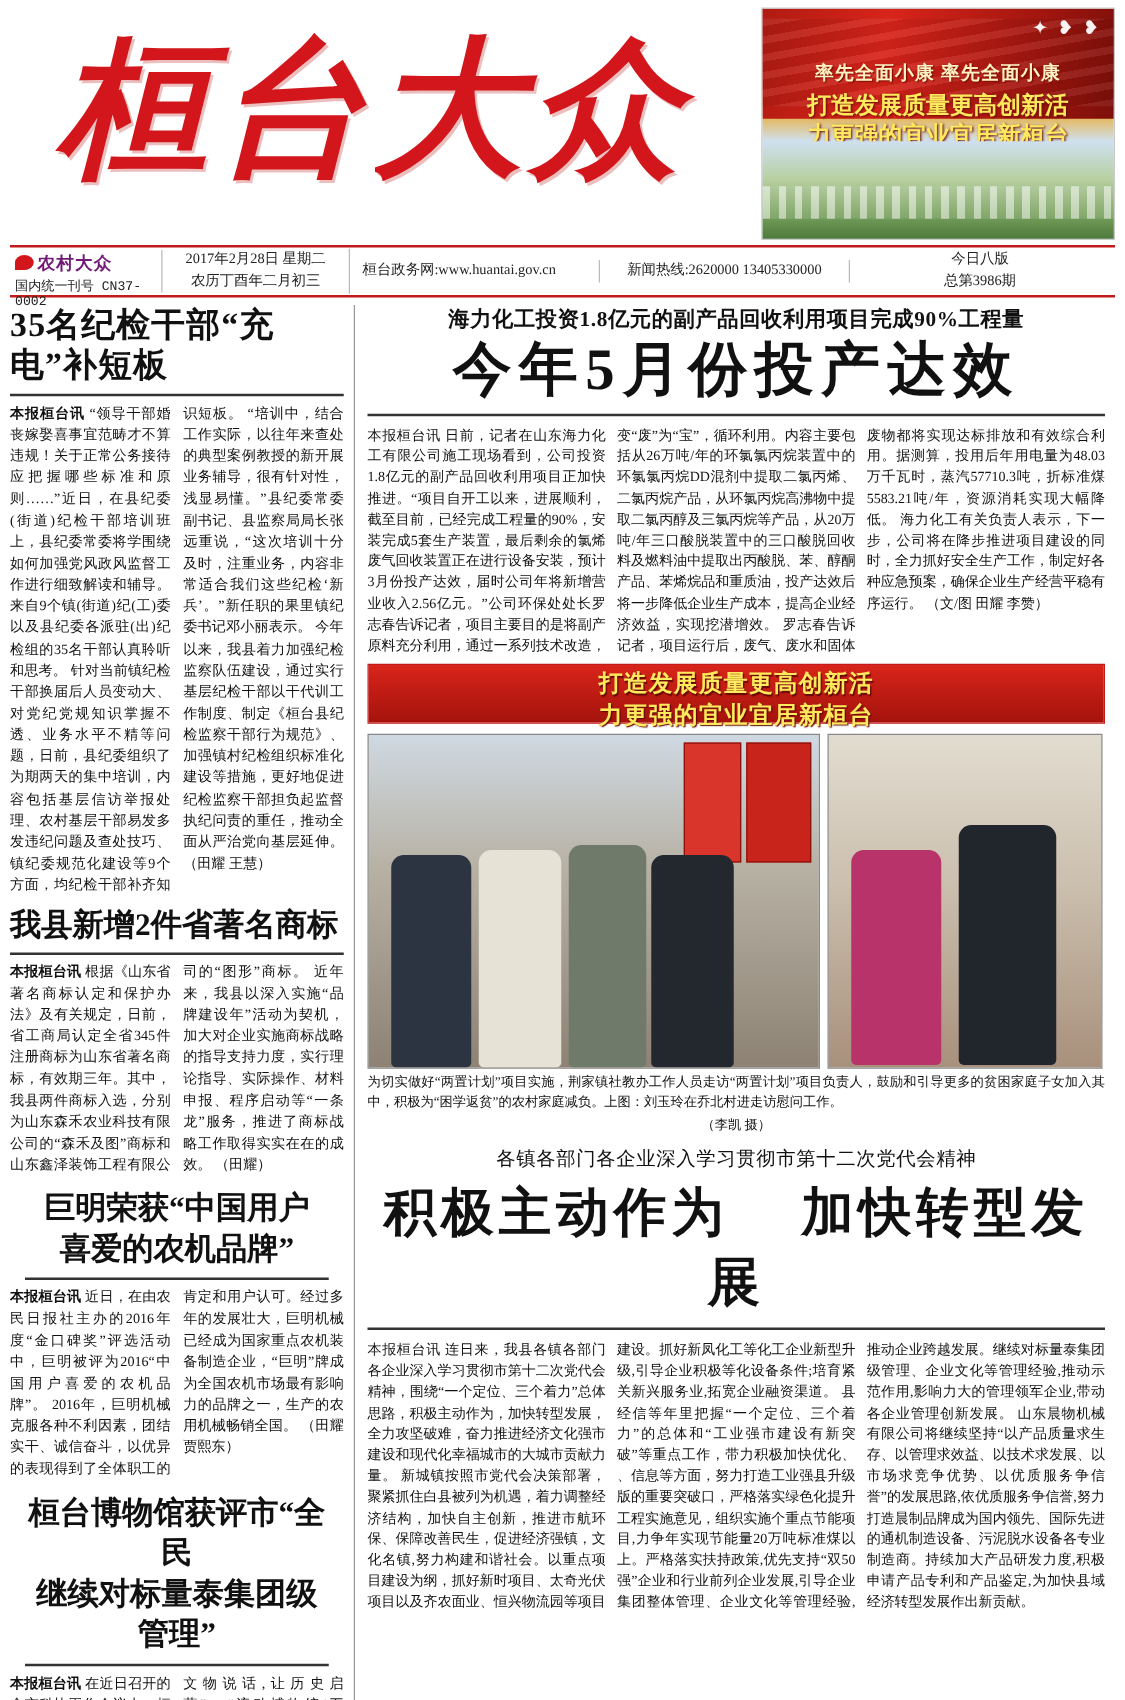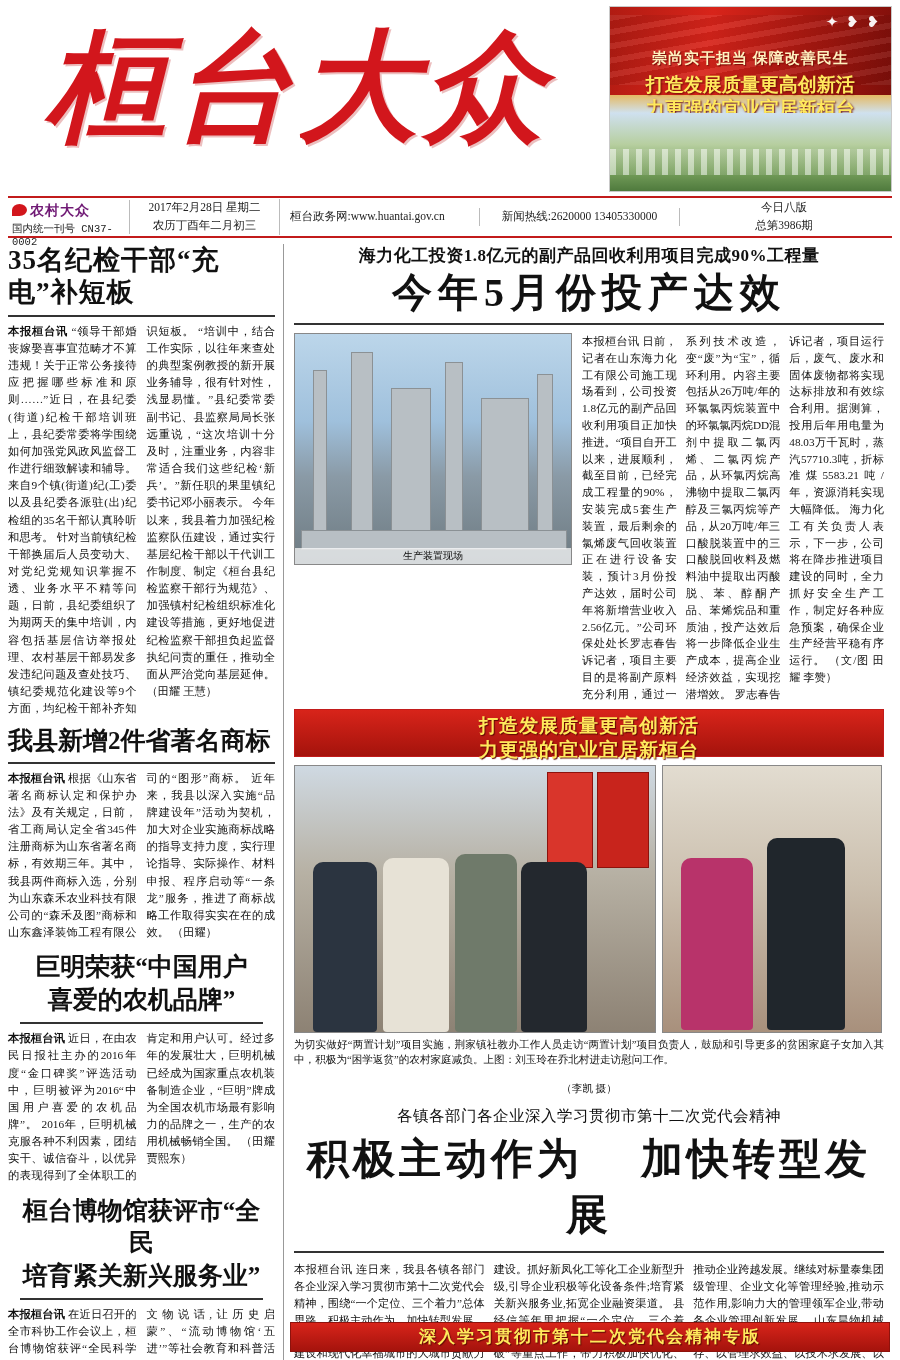--- a/index.html
+++ b/index.html
@@ -103,21 +103,21 @@
   .body-text {
     font-size:11.3px; line-height:1.52; text-align:justify; text-justify:inter-ideograph;
     column-count:2; column-gap:10px; column-rule:0;
   }
   .body-text .lede { font-weight:bold; }
   .byline { text-align:right; }
 
   
   .r-kicker { text-align:center; font-size:17px; font-weight:bold; letter-spacing:0.5px; margin-bottom:4px; }
   .r-head {
-    text-align:center; font-size:40px; font-weight:bold; letter-spacing:6px;
+    text-align:center; font-size:47px; font-weight:bold; letter-spacing:6px;
     border-bottom:2px solid #333; padding-bottom:8px; margin-bottom:8px; line-height:1.1;
   }
   .photo-main {
     width:278px; height:232px; float:left; margin:0 10px 4px 0;
     border:1px solid #888; position:relative; overflow:hidden;
     background:linear-gradient(180deg,#bcd6ea 0%, #9fc0dc 38%, #8a9aa6 62%, #6d7a81 100%);
   }
   .pipe { position:absolute; background:#b8bfc4; border:1px solid #8b9195;}
   .photo-cap {
     position:absolute; bottom:0; left:0; width:100%; height:16px;
@@ -138,21 +138,21 @@
   .photo-row { display:flex; margin-top:8px; gap:6px; }
   .ph { border:1px solid #888; position:relative; overflow:hidden; }
   .ph-a { width:362px; height:268px; background:linear-gradient(180deg,#cfd9e2 0%, #b7b1a4 40%, #8d8274 100%); }
   .ph-b { width:220px; height:268px; background:linear-gradient(180deg,#e2dcd0 0%, #cbbfae 45%, #a8907c 100%); }
   .banner-red { position:absolute; top:6px; right:6px; width:52px; height:96px; background:#c8241c; border:1px solid #8d120c;}
   .banner-red2 { position:absolute; top:6px; right:62px; width:46px; height:96px; background:#d9352b; border:1px solid #8d120c;}
   .person { position:absolute; border-radius:10px 10px 4px 4px; }
   .photo-caption-block {
     font-size:10.6px; line-height:1.5; margin-top:4px; text-align:justify;
   }
-  .photo-credit { text-align:center; font-size:10.6px; margin-top:14px;}
+  .photo-credit { text-align:center; font-size:10.6px; margin-top:2px;}
 
   .r-kicker2 { text-align:center; font-size:15.5px; margin:10px 0 4px; letter-spacing:0.5px;}
   .r-head2 {
     text-align:center; font-size:42px; font-weight:bold; letter-spacing:4px;
     border-bottom:2px solid #333; padding-bottom:8px; margin-bottom:8px;
   }
   .r-body2 { font-size:11.2px; line-height:1.5; text-align:justify; column-count:3; column-gap:9px;}
   .redbar-bottom {
     position:absolute; left:290px; bottom:8px; width:600px; height:30px;
     background:linear-gradient(180deg,#d8241a 0%,#a4130c 100%); border:1px solid #8d120c;
@@ -168,21 +168,21 @@
 
   <div class="masthead">
     <div class="mast-left">
       <div class="mast-title">桓台大众</div>
     </div>
     <div class="mast-right">
       <div class="flag-banner">
         <div class="flag-stripe"></div>
         <div class="doves">✦ ❥ ❥</div>
       </div>
-      <div class="mast-slogan1">崇尚实干担当  保障改善民生</div>
+      <div class="mast-slogan1">率先全面小康  率先全面小康</div>
       <div class="mast-slogan2">
         <div>打造发展质量更高创新活</div>
         <div>力更强的宜业宜居新桓台</div>
       </div>
       <div class="skyline"></div>
     </div>
   </div>
 
   <div class="infobar">
     <div class="ib-logo">
@@ -240,48 +240,38 @@
           <span class="lede">本报桓台讯</span>
           <span>近日，在由农民日报社主办的2016年度“金口碑奖”评选活动中，巨明被评为2016“中国用户喜爱的农机品牌”。
 2016年，巨明机械克服各种不利因素，团结实干、诚信奋斗，以优异的表现得到了全体职工的肯定和用户认可。经过多年的发展壮大，巨明机械已经成为国家重点农机装备制造企业，“巨明”牌成为全国农机市场最有影响力的品牌之一，生产的农用机械畅销全国。</span>
           <span class="byline">（田耀  贾熙东）</span>
         </div>
       </div>
 
       <div>
         <div class="hl-big">
           <div>桓台博物馆获评市“全民</div>
-          <div>培育紧关新兴服务业”</div>
+          <div>继续对标量泰集团级管理”</div>
         </div>
         <div class="body-text">
           <span class="lede">本报桓台讯</span>
           <span>在近日召开的全市科协工作会议上，桓台博物馆获评“全民科学素质工作示范单位”(2016至2020)，为我县唯一获评单位。
 近年来，桓台博物馆紧紧围绕实施《全民科学素质行动计划纲要》工作部署，坚持全员参与、重点突破，积极开展“让文物说话,让历史启蒙”、“流动博物馆‘五进’”等社会教育和科普活动，大大提高了全民科学素质。今后，桓台博物馆将继续依靠馆藏资源，大力实施“文物赛民”工程，扎实推进全民科学素质工作。</span>
           
         </div>
       </div>
 
     </div>
 
     <div class="col-right">
 
       <div class="r-kicker">海力化工投资1.8亿元的副产品回收利用项目完成90%工程量</div>
       <div class="r-head">今年5月份投产达效</div>
 
       <div class="clearfix">
-        <div class="photo-main">
-          <div class="pipe" style="left:18px;top:36px;width:14px;height:176px;"></div>
-          <div class="pipe" style="left:56px;top:18px;width:22px;height:194px;"></div>
-          <div class="pipe" style="left:96px;top:54px;width:40px;height:158px;"></div>
-          <div class="pipe" style="left:150px;top:28px;width:18px;height:184px;"></div>
-          <div class="pipe" style="left:186px;top:64px;width:48px;height:148px;"></div>
-          <div class="pipe" style="left:242px;top:40px;width:16px;height:172px;"></div>
-          <div class="pipe" style="left:6px;top:196px;width:266px;height:20px;"></div>
-          <div class="photo-cap">生产装置现场</div>
-        </div>
         <div class="r-body">
           <span class="lede">本报桓台讯</span>
           <span>日前，记者在山东海力化工有限公司施工现场看到，公司投资1.8亿元的副产品回收利用项目正加快推进。“项目自开工以来，进展顺利，截至目前，已经完成工程量的90%，安装完成5套生产装置，最后剩余的氯烯废气回收装置正在进行设备安装，预计3月份投产达效，届时公司年将新增营业收入2.56亿元。”公司环保处处长罗志春告诉记者，项目主要目的是将副产原料充分利用，通过一系列技术改造，变“废”为“宝”，循环利用。内容主要包括从26万吨/年的环氯氯丙烷装置中的环氯氯丙烷DD混剂中提取二氯丙烯、二氯丙烷产品，从环氯丙烷高沸物中提取二氯丙醇及三氯丙烷等产品，从20万吨/年三口酸脱装置中的三口酸脱回收料及燃料油中提取出丙酸脱、苯、醇酮产品、苯烯烷品和重质油，投产达效后将一步降低企业生产成本，提高企业经济效益，实现挖潜增效。
 罗志春告诉记者，项目运行后，废气、废水和固体废物都将实现达标排放和有效综合利用。据测算，投用后年用电量为48.03万千瓦时，蒸汽57710.3吨，折标准煤5583.21吨/年，资源消耗实现大幅降低。
 海力化工有关负责人表示，下一步，公司将在降步推进项目建设的同时，全力抓好安全生产工作，制定好各种应急预案，确保企业生产经营平稳有序运行。</span>
           <span class="byline">（文/图  田耀  李赞）</span>
         </div>
       </div>
 
       <div class="redbar">
@@ -316,15 +306,14 @@
 新城镇按照市党代会决策部署，聚紧抓住白县被列为机遇，着力调整经济结构，加快自主创新，推进市航环保、保障改善民生，促进经济强镇，文化名镇,努力构建和谐社会。以重点项目建设为纲，抓好新时项目、太奇光伏项目以及齐农面业、恒兴物流园等项目建设。抓好新凤化工等化工企业新型升级,引导企业积极等化设备条件;培育紧关新兴服务业,拓宽企业融资渠道。
 县经信等年里把握“一个定位、三个着力”的总体和“工业强市建设有新突破”等重点工作，带力积极加快优化、
 、信息等方面，努力打造工业强县升级版的重要突破口，严格落实绿色化提升工程实施意见，组织实施个重点节能项目,力争年实现节能量20万吨标准煤以上。严格落实扶持政策,优先支持“双50强”企业和行业前列企业发展,引导企业集团整体管理、企业文化等管理经验,推动企业跨越发展。继续对标量泰集团级管理、企业文化等管理经验,推动示范作用,影响力大的管理领军企业,带动各企业管理创新发展。
 山东晨物机械有限公司将继续坚持“以产品质量求生存、以管理求效益、以技术求发展、以市场求竞争优势、以优质服务争信誉”的发展思路,依优质服务争信誉,努力打造晨制品牌成为国内领先、国际先进的通机制造设备、污泥脱水设备各专业制造商。持续加大产品研发力度,积极申请产品专利和产品鉴定,为加快县域经济转型发展作出新贡献。</span>
         
       </div>
 
     </div>
   </div>
 
-  <div class="redbar-bottom">深入学习贯彻市第十二次党代会精神专版</div>
 
 </div>
 
 </body></html>

